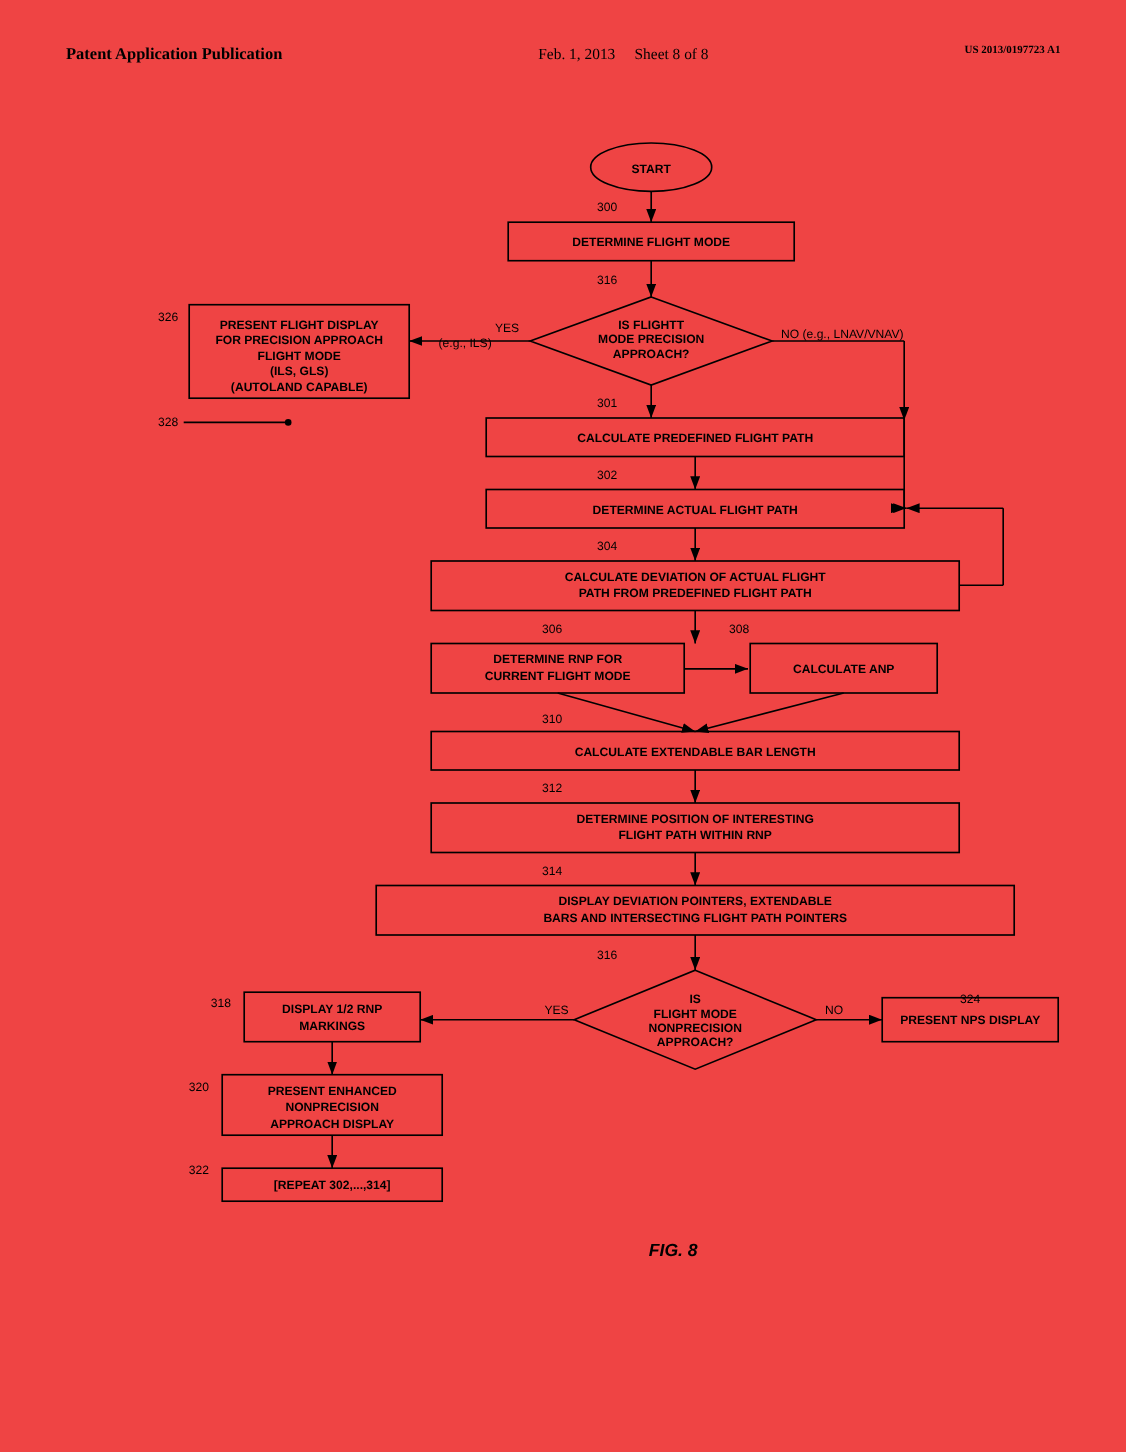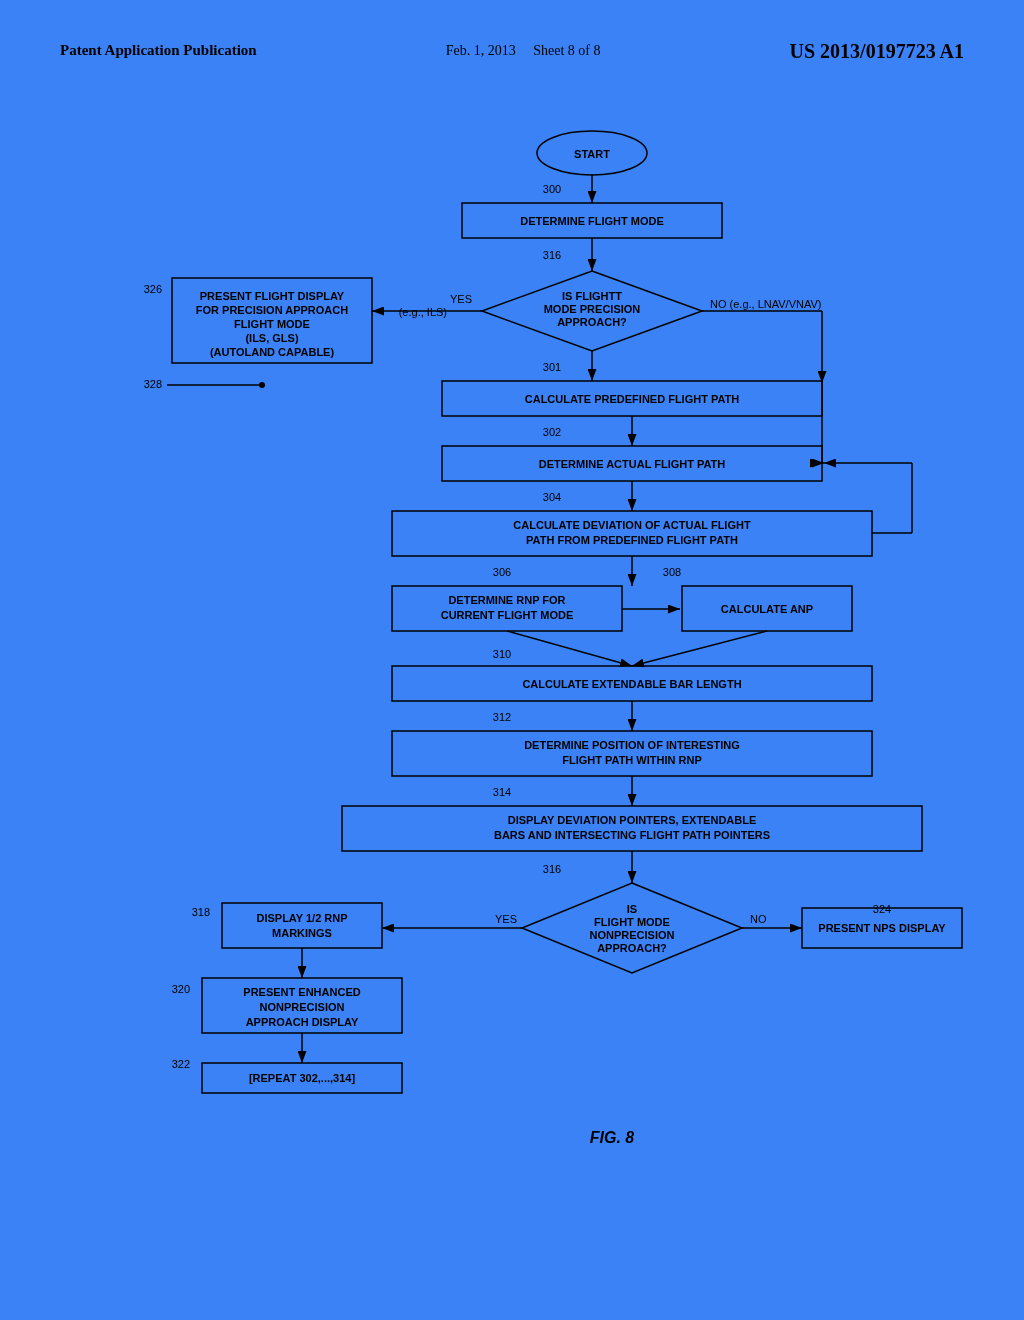--- a/index.html
+++ b/index.html
@@ -8,21 +8,21 @@
       font-family: 'Times New Roman', Times, serif;
       width: 1024px;
       min-height: 1320px;
       position: relative;
       overflow-x: hidden;
     }
 
     .page {
       width: 1024px;
       min-height: 1320px;
-      background: #3b82f6;
+      background: #ef4444;
       position: relative;
       padding: 40px 60px;
     }
 
     .header {
       display: flex;
       justify-content: space-between;
       align-items: flex-start;
       margin-bottom: 30px;
       border-bottom: none;
@@ -34,21 +34,21 @@
       line-height: 1.4;
     }
 
     .header-center {
       font-size: 14px;
       text-align: center;
       line-height: 1.6;
     }
 
     .header-right {
-      font-size: 20px;
+      font-size: 10px;
       font-weight: bold;
       text-align: right;
     }
 
     .diagram-container {
       position: relative;
       width: 100%;
       margin-top: 10px;
     }
 

